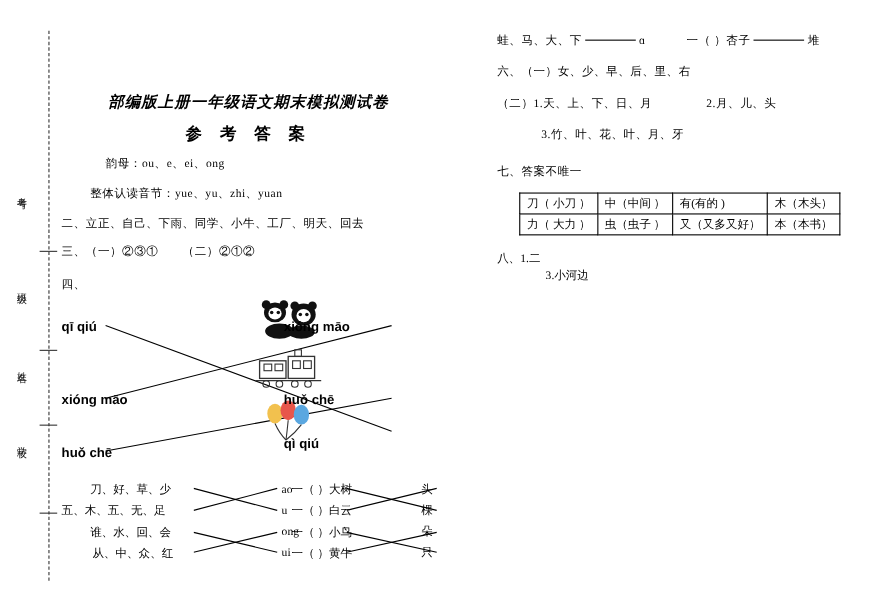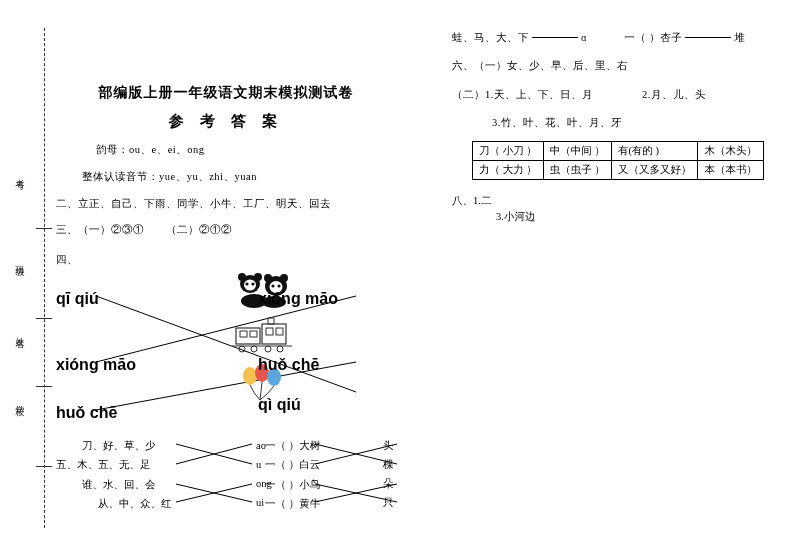--- a/index.html
+++ b/index.html
@@ -29,34 +29,34 @@
     position:absolute;left:44px;top:28px;height:500px;
     border-left:1px dashed #333;
   }
   .tick{position:absolute;left:36px;width:16px;border-top:1px solid #333;}
 
   
   .left{position:absolute;left:56px;top:26px;width:340px;}
   .title{
     text-align:center;font-size:14px;font-weight:bold;
     font-family:"Liberation Sans", sans-serif;
-    letter-spacing:1px;margin-top:58px;
+    letter-spacing:1px;margin-top:58px;font-style:italic;
   }
   .subtitle{
     text-align:center;font-size:15px;font-weight:bold;
     font-family:"Liberation Sans", sans-serif;
     letter-spacing:6px;margin-top:10px;
   }
   .ln{font-size:10.5px;margin-top:11px;letter-spacing:0.5px;line-height:1.5;}
   .ind1{margin-left:40px;}
   .ind2{margin-left:26px;}
 
   
   .match{position:absolute;left:56px;top:262px;width:350px;height:170px;}
-  .match .pin{position:absolute;font-size:16px;font-weight:bold;font-family:"Liberation Sans",sans-serif;}
+  .match .pin{position:absolute;font-size:12px;font-weight:bold;font-family:"Liberation Sans",sans-serif;}
   .pics{position:absolute;left:150px;top:0px;width:80px;}
   .pic{width:64px;height:42px;position:absolute;left:24px;}
   svg.lines{position:absolute;left:0;top:0;width:350px;height:170px;}
 
   
   .ex5{position:absolute;left:56px;top:436px;width:340px;font-size:10.5px;line-height:1.85;}
   .ex5 .row{white-space:nowrap;}
   svg.lines5{position:absolute;left:120px;top:2px;width:80px;height:80px;}
 
   
@@ -164,21 +164,21 @@
 
     <div class="pin" style="left:202px;top:28px;">xióng māo</div>
     <div class="pin" style="left:202px;top:94px;">huǒ chē</div>
     <div class="pin" style="left:202px;top:134px;">qì qiú</div>
   </div>
 
   <div class="ex5">
     <div class="row" style="margin-left:26px;">刀、好、草、少</div>
     <div class="row">五、木、五、无、足</div>
     <div class="row" style="margin-left:26px;">谁、水、回、会</div>
-    <div class="row" style="margin-left:42px;">从、中、众、红</div>
+    <div class="row" style="margin-left:28px;">从、中、众、红</div>
 
     <svg class="lines5" viewBox="0 0 80 80">
       <line x1="0" y1="6" x2="76" y2="26" stroke="#000" stroke-width="1"></line>
       <line x1="0" y1="26" x2="76" y2="6" stroke="#000" stroke-width="1"></line>
       <line x1="0" y1="46" x2="76" y2="64" stroke="#000" stroke-width="1"></line>
       <line x1="0" y1="64" x2="76" y2="46" stroke="#000" stroke-width="1"></line>
     </svg>
 
     <div style="position:absolute;left:200px;top:0;">ao</div>
     <div style="position:absolute;left:200px;top:19px;">u</div>
@@ -211,20 +211,21 @@
       <span style="margin-left:34px;">一（ ）杏子</span><span class="dash"></span><span>堆</span>
     </div>
 
     <div class="r-ln">六、（一）女、少、早、后、里、右</div>
     <div class="r-ln">
       <span>（二）1.天、上、下、日、月</span>
       <span style="margin-left:46px;">2.月、儿、头</span>
     </div>
     <div class="r-ln r-ind2">3.竹、叶、花、叶、月、牙</div>
 
+    <div class="r-ln" style="margin-top:18px;">七、答案不唯一</div>
 
     <table class="tbl">
       <tbody>
           <tr>
         <td>刀（ 小刀 ）</td>
         <td>中（中间 ）</td>
         <td>有(有的 )</td>
         <td>木（木头）</td>
       </tr>
       <tr>

